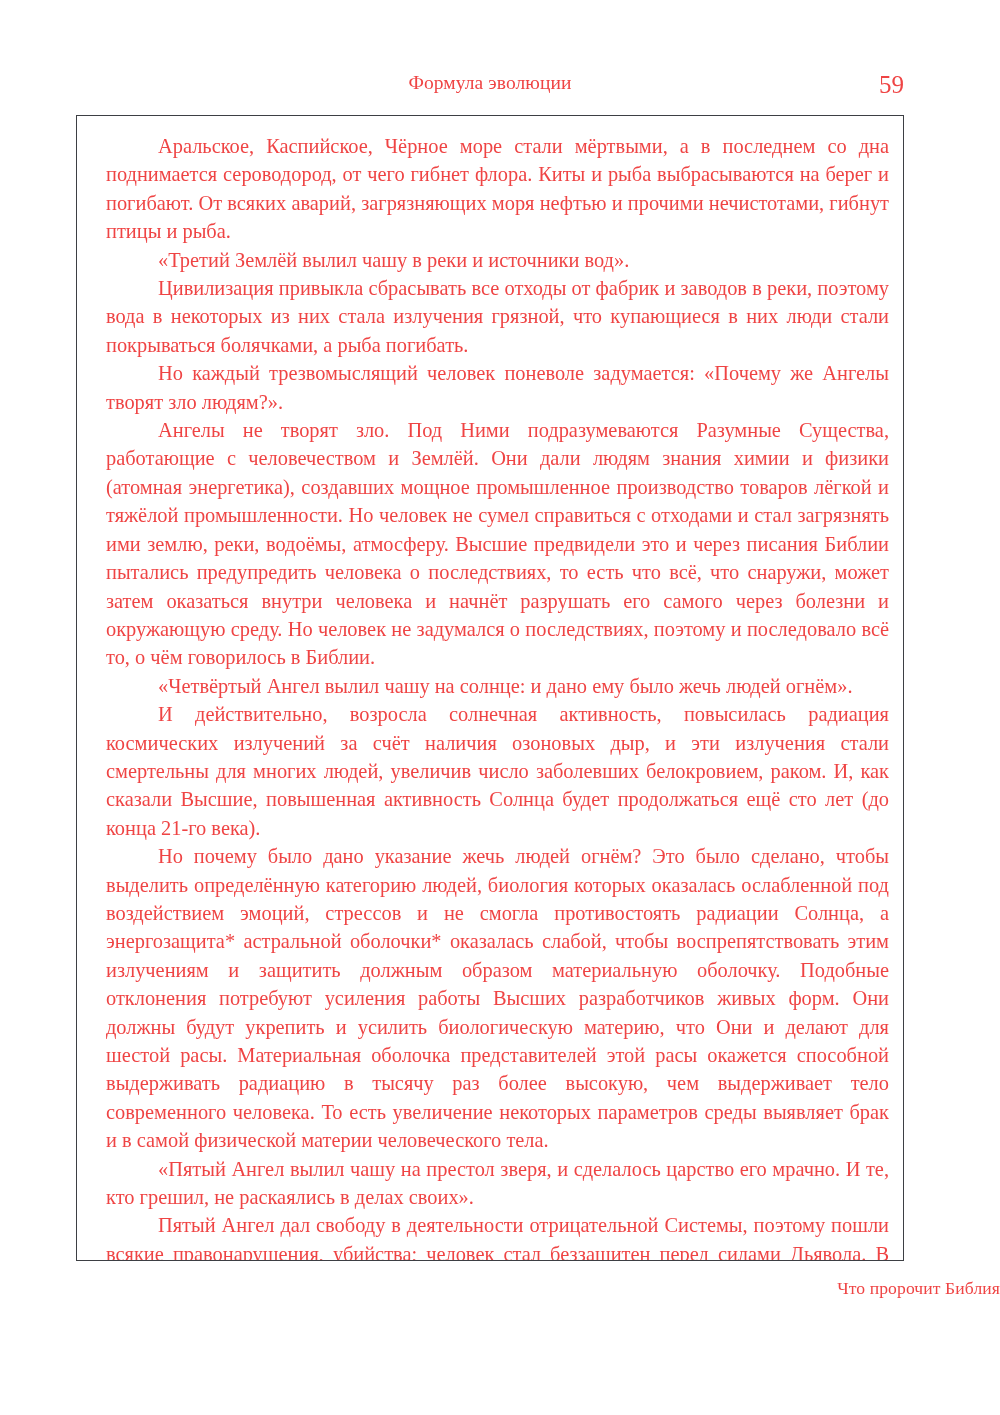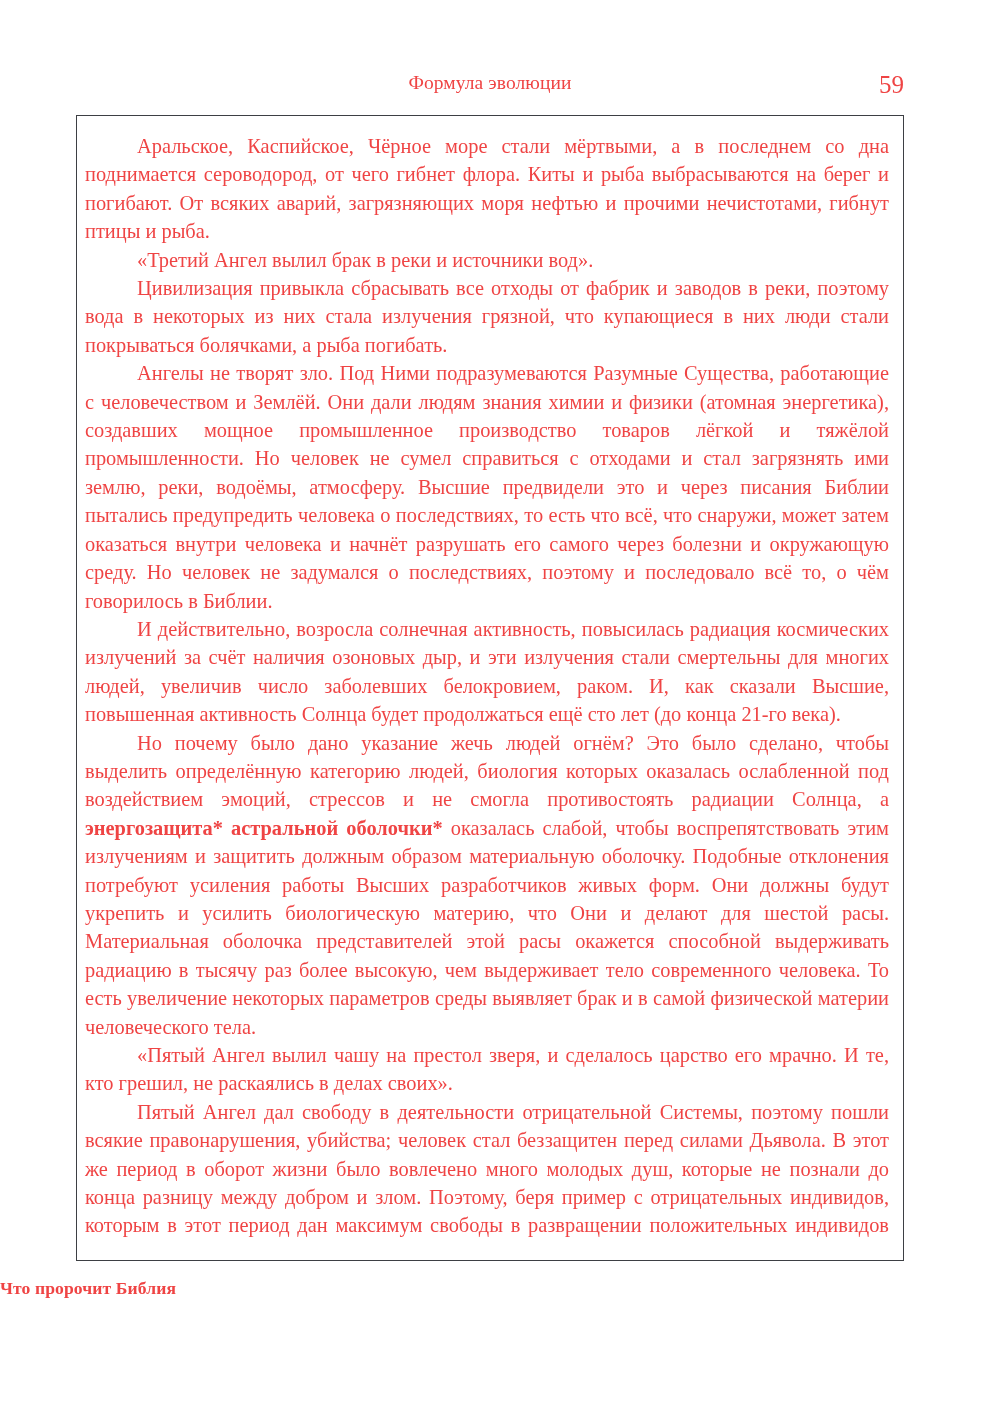--- a/index.html
+++ b/index.html
@@ -45,74 +45,75 @@
   
   .text-frame {
     position: absolute;
     left: 76px;
     top: 115px;
     width: 828px;
     height: 1146px;
     border: 1.5px solid #3d3f44;
     box-sizing: border-box;
     background: #ffffff;
-    padding: 16px 14px 10px 8px;
+    padding: 16px 14px 10px 29px;
     overflow: hidden;
   }
 
   .body-text {
     font-size: 20.4px;
     line-height: 28.4px;
     text-align: justify;
     text-justify: inter-word;
     hyphens: manual;
     -webkit-hyphens: manual;
   }
   .body-text p {
     margin: 0;
     text-indent: 52px;
   }
   .body-text p.last-line-flush {
     text-align-last: justify;
   }
   .body-text b {
-    font-weight: bold;
+    font-weight: normal;
   }
 
   
   .footer {
     position: absolute;
     left: 0;
     top: 1278px;
     width: 1000px;
-    text-align: left;
-    font-weight: bold;
+    text-align: right;
   }
   .footer-text {
     font-size: 17.6px;
     letter-spacing: 0.1px;
   }
 </style>
 </head>
 <body>
 
 <div class="page">
 
   <div class="running-head">
     <span class="running-head-title">Формула эволюции</span>
     <span class="page-number">59</span>
   </div>
 
   <div class="text-frame">
     <div class="body-text">
 
       <p>Аральское, Каспийское, Чёрное море стали мёртвыми, а в последнем со дна поднимается сероводород, от чего гибнет флора. Киты и рыба выбрасываются на берег и погибают. От всяких аварий, загрязняющих моря нефтью и прочими нечистотами, гибнут птицы и рыба.</p>
-      <p>«Третий Ангел вылил брак в реки и источники вод».</p>
+      <p>«Третий Землёй вылил чашу в реки и источники вод».</p>
       <p>Цивилизация привыкла сбрасывать все отходы от фабрик и заводов в реки, поэтому вода в некоторых из них стала излучения грязной, что купающиеся в них люди стали покрываться болячками, а рыба погибать.</p>
+      <p>Но каждый трезвомыслящий человек поневоле задумается: «Почему же Ангелы творят зло людям?».</p>
       <p>Ангелы не творят зло. Под Ними подразумеваются Разумные Существа, работающие с человечеством и Землёй. Они дали людям знания химии и физики (атомная энергетика), создавших мощное промышленное производство товаров лёгкой и тяжёлой промышленности. Но человек не сумел справиться с отходами и стал загрязнять ими землю, реки, водоёмы, атмосферу. Высшие предвидели это и через писания Библии пытались предупредить человека о последствиях, то есть что всё, что снаружи, может затем оказаться внутри человека и начнёт разрушать его самого через болезни и окружающую среду. Но человек не задумался о последствиях, поэтому и последовало всё то, о чём говорилось в Библии.</p>
+      <p>«Четвёртый Ангел вылил чашу на солнце: и дано ему было жечь людей огнём».</p>
       <p>И действительно, возросла солнечная активность, повысилась радиация космических излучений за счёт наличия озоновых дыр, и эти излучения стали смертельны для многих людей, увеличив число заболевших белокровием, раком. И, как сказали Высшие, повышенная активность Солнца будет продолжаться ещё сто лет (до конца 21-го века).</p>
 
       <p>
         <span>Но почему было дано указание жечь людей огнём? Это было сделано, чтобы выделить определённую категорию людей, биология которых оказалась ослабленной под воздействием эмоций, стрессов и не смогла противостоять радиации Солнца, а </span><b>энергозащита* астральной оболочки*</b><span> оказалась слабой, чтобы воспрепятствовать этим излучениям и защитить должным образом материальную оболочку. Подобные отклонения потребуют усиления работы Высших разработчиков живых форм. Они должны будут укрепить и усилить биологическую материю, что Они и делают для шестой расы. Материальная оболочка представителей этой расы окажется способной выдерживать радиацию в тысячу раз более высокую, чем выдерживает тело современного человека. То есть увеличение некоторых параметров среды выявляет брак и в самой физической материи человеческого тела.</span>
       </p>
 
       <p>«Пятый Ангел вылил чашу на престол зверя, и сделалось царство его мрачно. И те, кто грешил, не раскаялись в делах своих».</p>
       <p class="last-line-flush">Пятый Ангел дал свободу в деятельности отрицательной Системы, поэтому пошли всякие правонарушения, убийства; человек стал беззащитен перед силами Дьявола. В этот же период в оборот жизни было вовлечено много молодых душ, которые не познали до конца разницу между добром и злом. Поэтому, беря пример с отрицательных индивидов, которым в этот период дан максимум свободы в развращении положительных индивидов</p>
 
     </div>

